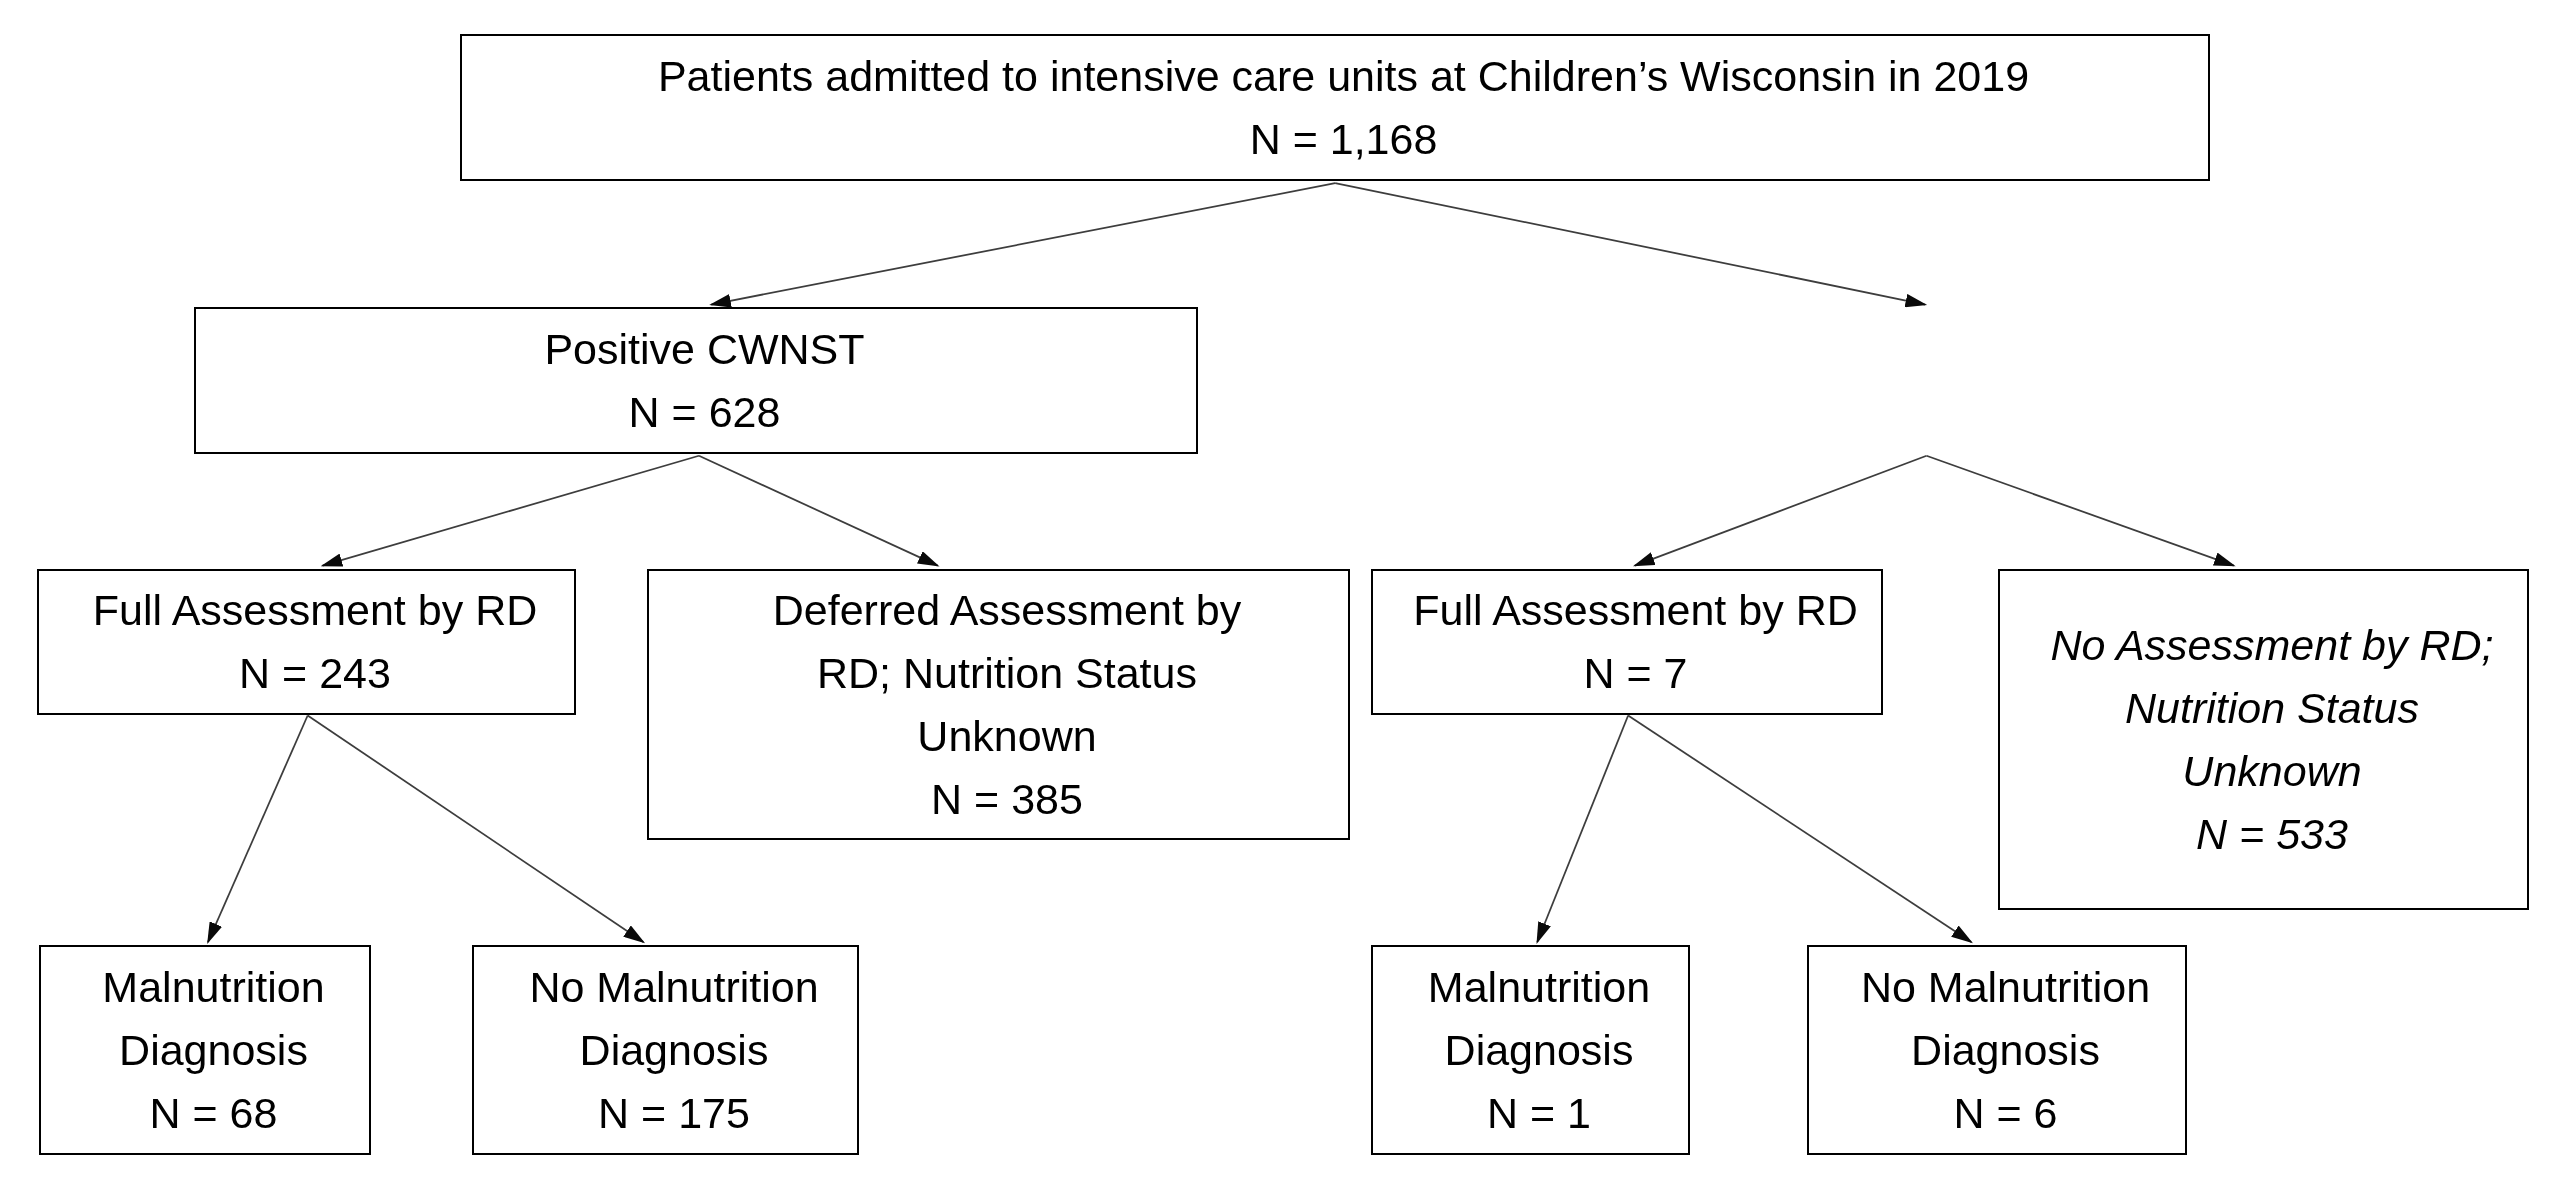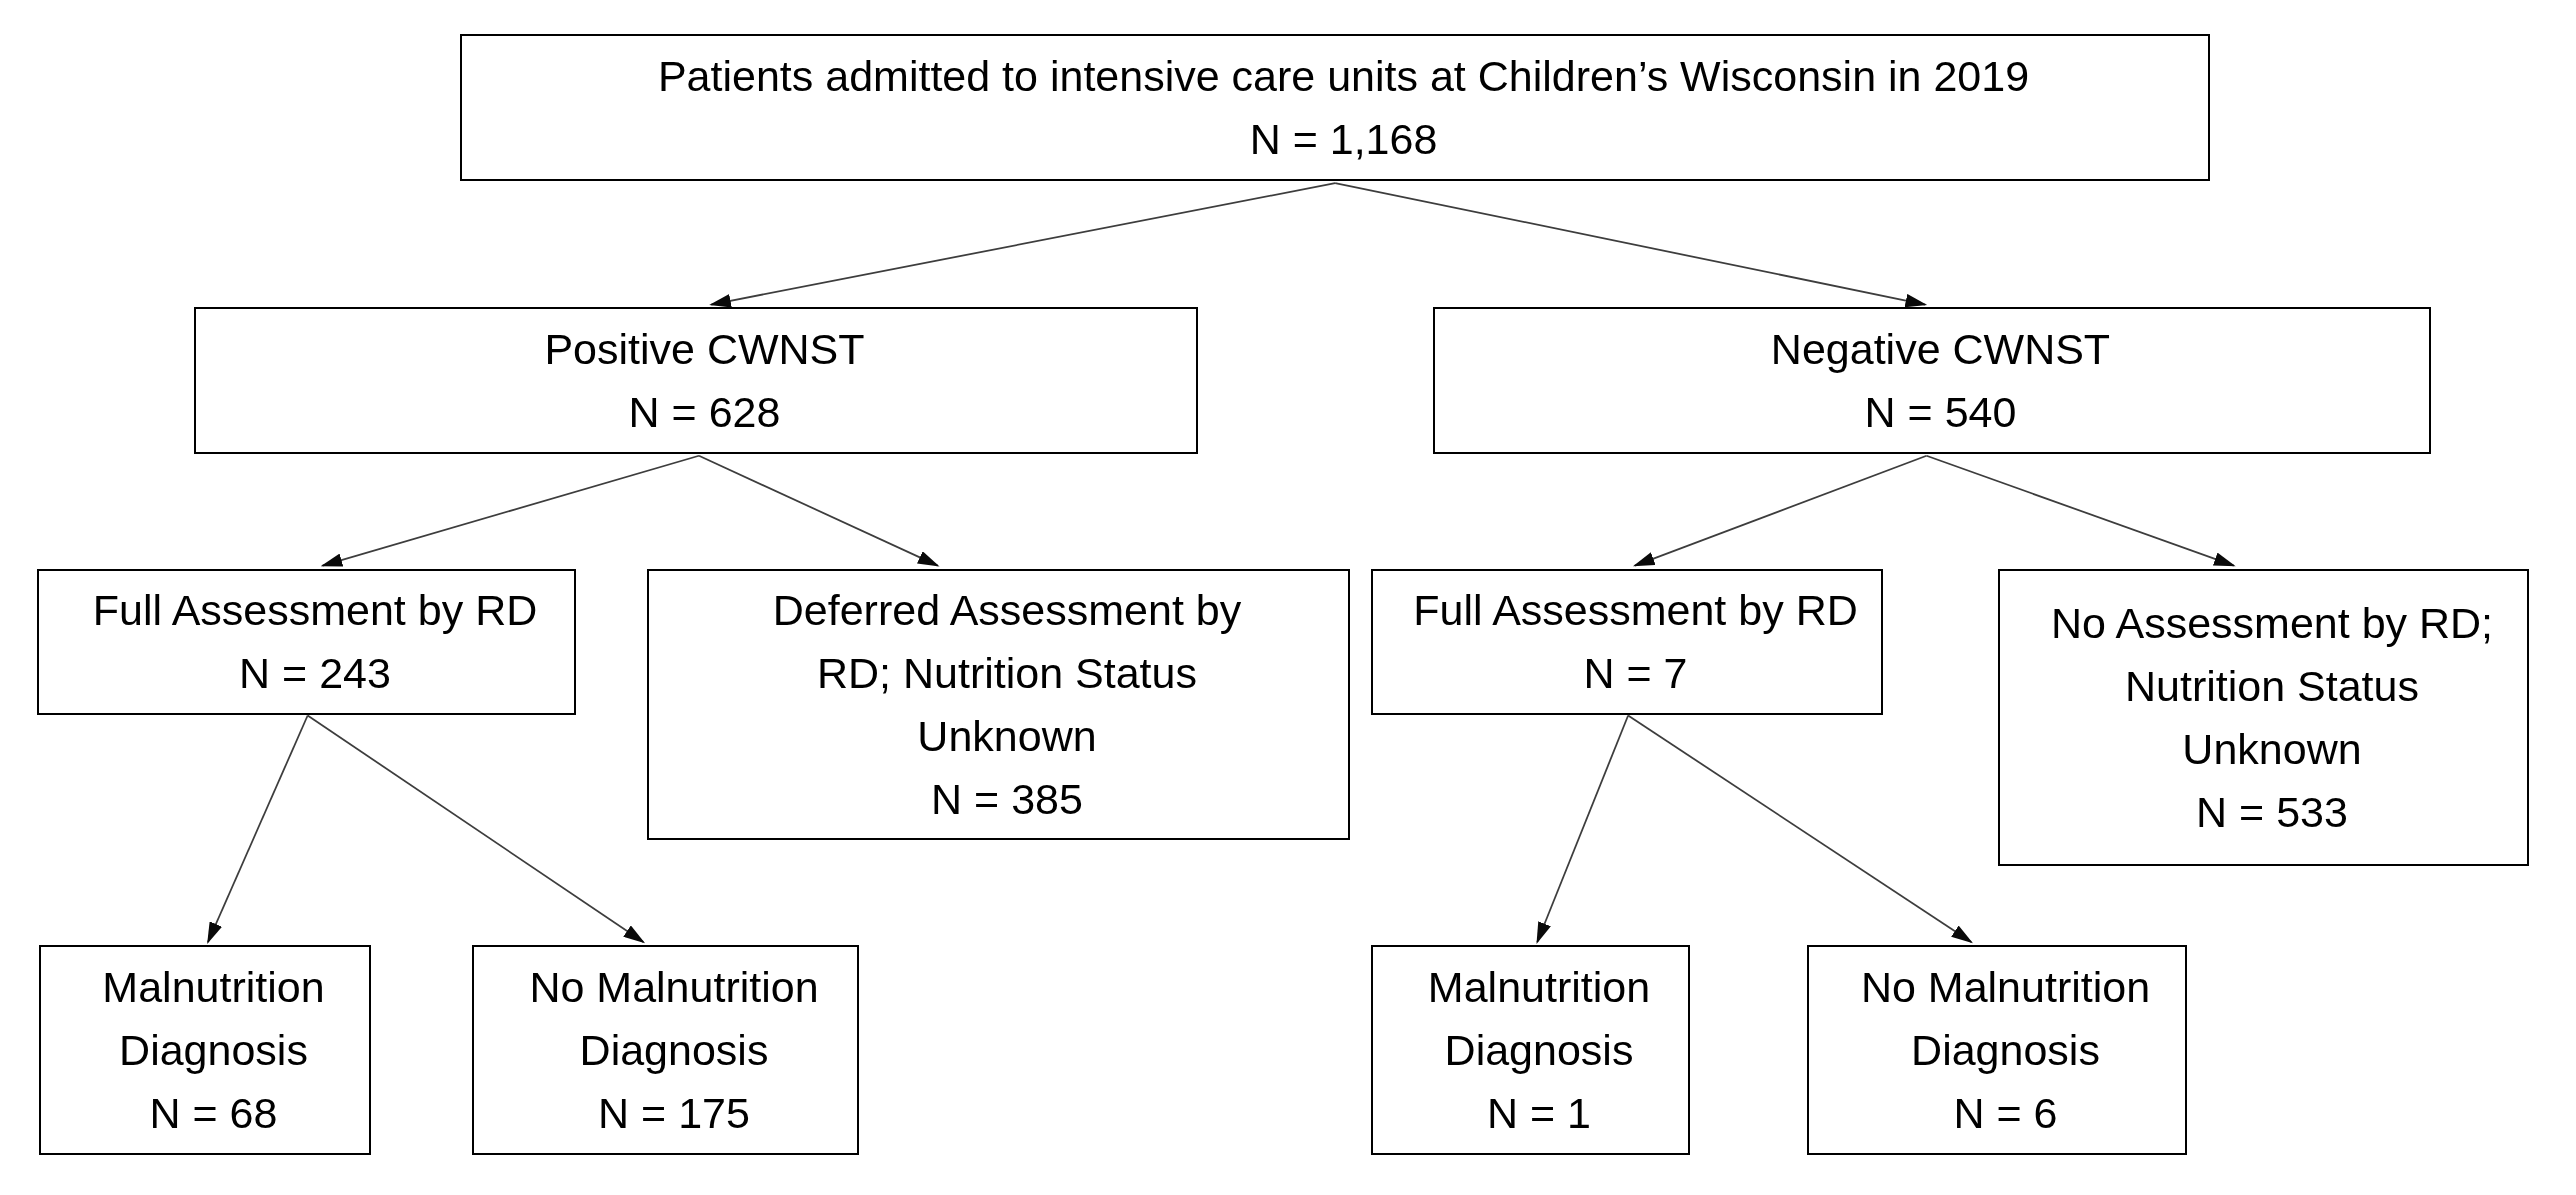--- a/index.html
+++ b/index.html
@@ -40,45 +40,41 @@
     top: 0;
     pointer-events: none;
   }
   
   .n-root        { left: 460px;  top: 34px;   width: 1750px; height: 147px; }
   .n-positive    { left: 194px;  top: 307px;  width: 1004px; height: 147px; }
   .n-negative    { left: 1433px; top: 307px;  width: 998px; height: 147px; }
   .n-pos-full    { left: 37px;   top: 569px;  width: 539px;  height: 146px; }
   .n-pos-def     { left: 647px;  top: 569px;  width: 703px;  height: 271px; }
   .n-neg-full    { left: 1371px; top: 569px;  width: 512px;  height: 146px; }
-  .n-neg-none    { left: 1998px; top: 569px;  width: 531px;  height: 297px; }
+  .n-neg-none    { left: 1998px; top: 569px;  width: 531px;  height: 341px; font-style: italic; }
   .n-pos-mal     { left: 39px;   top: 945px; width: 332px;  height: 210px; }
   .n-pos-nomal   { left: 472px;  top: 945px; width: 387px;  height: 210px; }
   .n-neg-mal     { left: 1371px; top: 945px; width: 319px;  height: 210px; }
   .n-neg-nomal   { left: 1807px; top: 945px; width: 380px;  height: 210px; }
 </style>
 </head>
 <body>
 
 <div class="canvas">
 
   <div class="node n-root">
     <div class="node-text">Patients admitted to intensive care units at Children’s Wisconsin in 2019
 N = 1,168</div>
   </div>
 
   <div class="node n-positive">
     <div class="node-text">Positive CWNST
 N = 628</div>
   </div>
 
-  <div class="node n-negative">
-    <div class="node-text">Negative CWNST
-N = 540</div>
-  </div>
 
   <div class="node n-pos-full">
     <div class="node-text">Full Assessment by RD
 N = 243</div>
   </div>
 
   <div class="node n-pos-def">
     <div class="node-text">Deferred Assessment by
 RD; Nutrition Status
 Unknown

